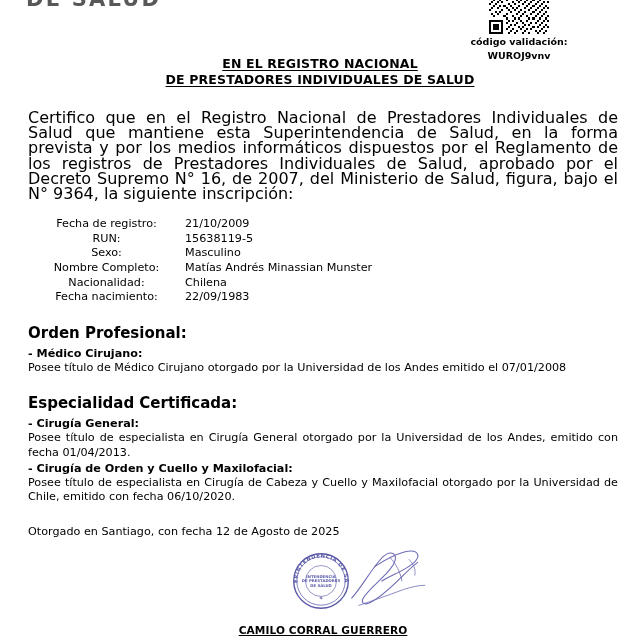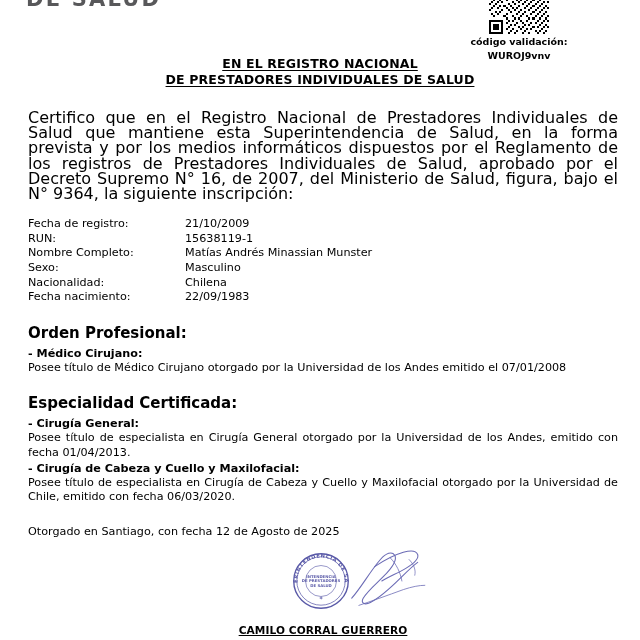--- a/index.html
+++ b/index.html
@@ -83,21 +83,21 @@
     margin-top: 14px;
     border-collapse: collapse;
     font-size: 11.2px;
     line-height: 14.6px;
   }
   .fields td {
     padding: 0;
     vertical-align: top;
     white-space: nowrap;
   }
-  .fields td.label { width: 157px; }
+  .fields td.label { width: 157px; text-align: center; }
 
   
   .sec-head {
     font-size: 15px;
     font-weight: bold;
     margin-top: 19px;
   }
   .item-head {
     font-size: 11.2px;
     font-weight: bold;
@@ -384,29 +384,29 @@
   <p class="intro">Certifico que en el Registro Nacional de Prestadores Individuales de Salud que mantiene esta Superintendencia de Salud, en la forma prevista y por los medios informáticos dispuestos por el Reglamento de los registros de Prestadores Individuales de Salud, aprobado por el Decreto Supremo N° 16, de 2007, del Ministerio de Salud, figura, bajo el N° 9364, la siguiente inscripción:</p>
 
   <table class="fields">
     <tbody>
       <tr>
         <td class="label">Fecha de registro:</td>
         <td class="value">21/10/2009</td>
       </tr>
       <tr>
         <td class="label">RUN:</td>
-        <td class="value">15638119-1</td>
+        <td class="value">15638119-5</td>
+      </tr>
+      <tr>
+        <td class="label">Sexo:</td>
+        <td class="value">Masculino</td>
       </tr>
       <tr>
         <td class="label">Nombre Completo:</td>
         <td class="value">Matías Andrés Minassian Munster</td>
-      </tr>
-      <tr>
-        <td class="label">Sexo:</td>
-        <td class="value">Masculino</td>
       </tr>
       <tr>
         <td class="label">Nacionalidad:</td>
         <td class="value">Chilena</td>
       </tr>
       <tr>
         <td class="label">Fecha nacimiento:</td>
         <td class="value">22/09/1983</td>
       </tr>
     </tbody>
@@ -414,22 +414,22 @@
 
   <div class="sec-head">Orden Profesional:</div>
   <div class="item-head">- Médico Cirujano:</div>
   <div class="item-body">Posee título de Médico Cirujano otorgado por la Universidad de los Andes emitido el 07/01/2008</div>
 
   <div class="sec-head">Especialidad Certificada:</div>
 
   <div class="item-head">- Cirugía General:</div>
   <div class="item-body">Posee título de especialista en Cirugía General otorgado por la Universidad de los Andes, emitido con fecha 01/04/2013.</div>
 
-  <div class="item-head" style="margin-top:1px">- Cirugía de Cabeza y Cuello y Maxilofacial:</div>
-  <div class="item-body">Posee título de especialista en Cirugía de Cabeza y Cuello y Maxilofacial otorgado por la Universidad de Chile, emitido con fecha 06/03/2020.</div>
+  <div class="item-head" style="margin-top:1px">- Cirugía de Orden y Cuello y Maxilofacial:</div>
+  <div class="item-body">Posee título de especialista en Cirugía de Cabeza y Cuello y Maxilofacial otorgado por la Universidad de Chile, emitido con fecha 06/10/2020.</div>
 
   <div class="granted">Otorgado en Santiago, con fecha 12 de Agosto de 2025</div>
 
   <div class="sign-area">
     <svg class="stamp" viewBox="0 0 100 100">
       <defs>
         <path id="arcTop" d="M 12,50 A 38,38 0 0 1 88,50" fill="none"></path>
         <path id="arcBot" d="M 16,50 A 34,34 0 0 0 84,50" fill="none"></path>
       </defs>
       <circle cx="50" cy="50" r="44" fill="none" stroke="#5a5aa8" stroke-width="2.2"></circle>

